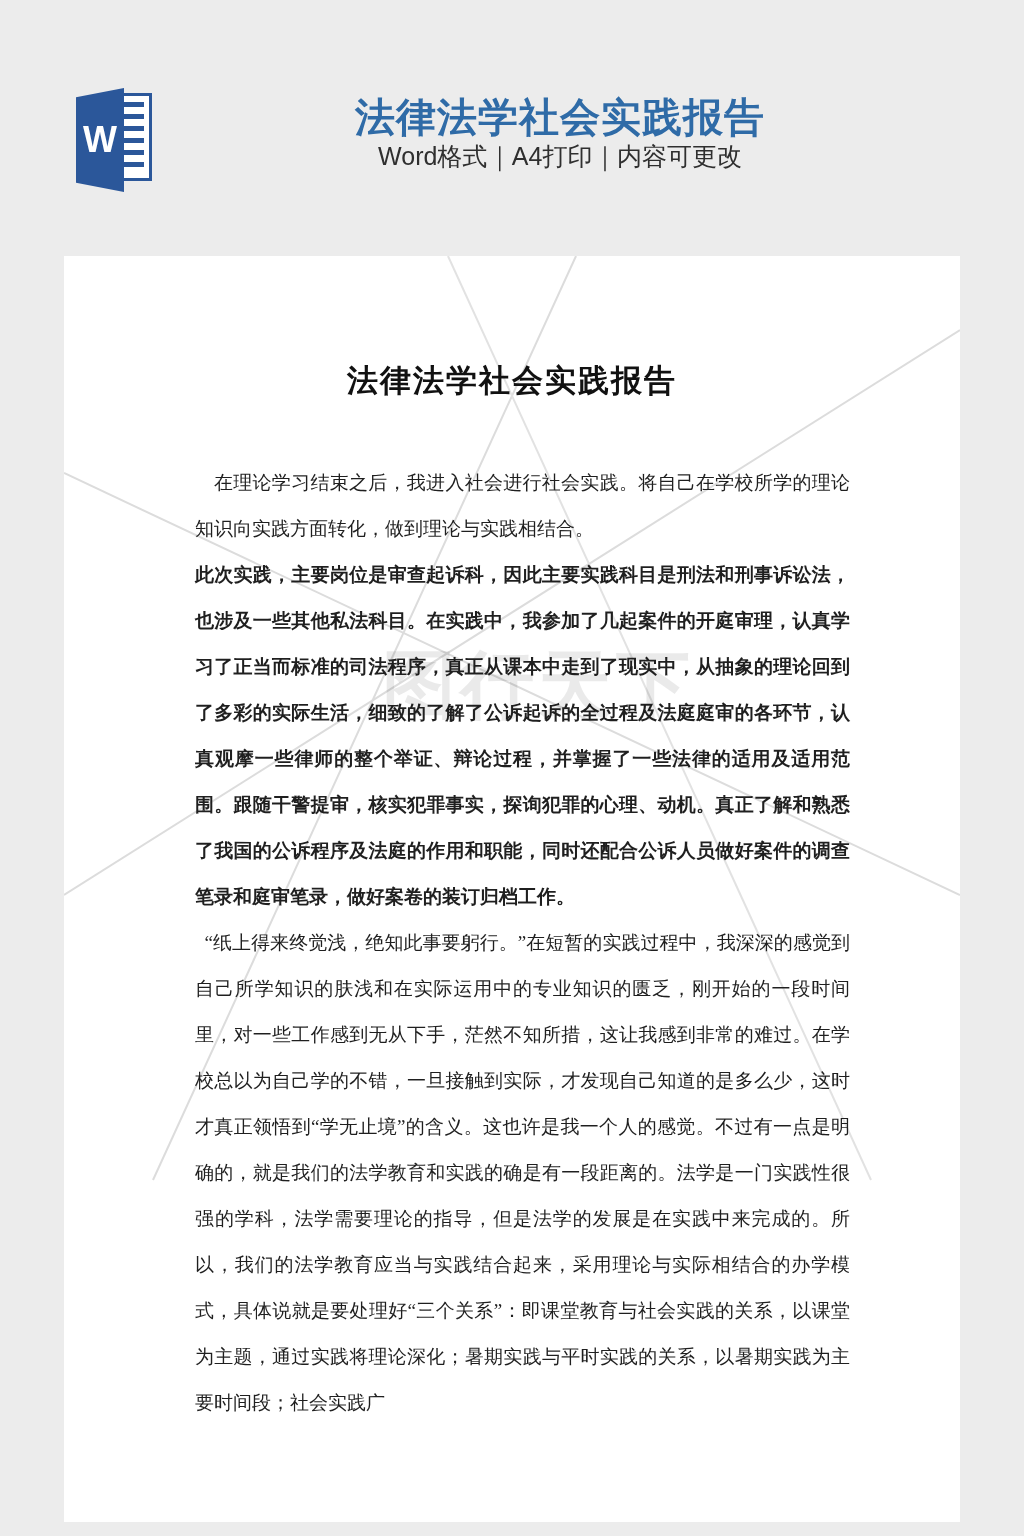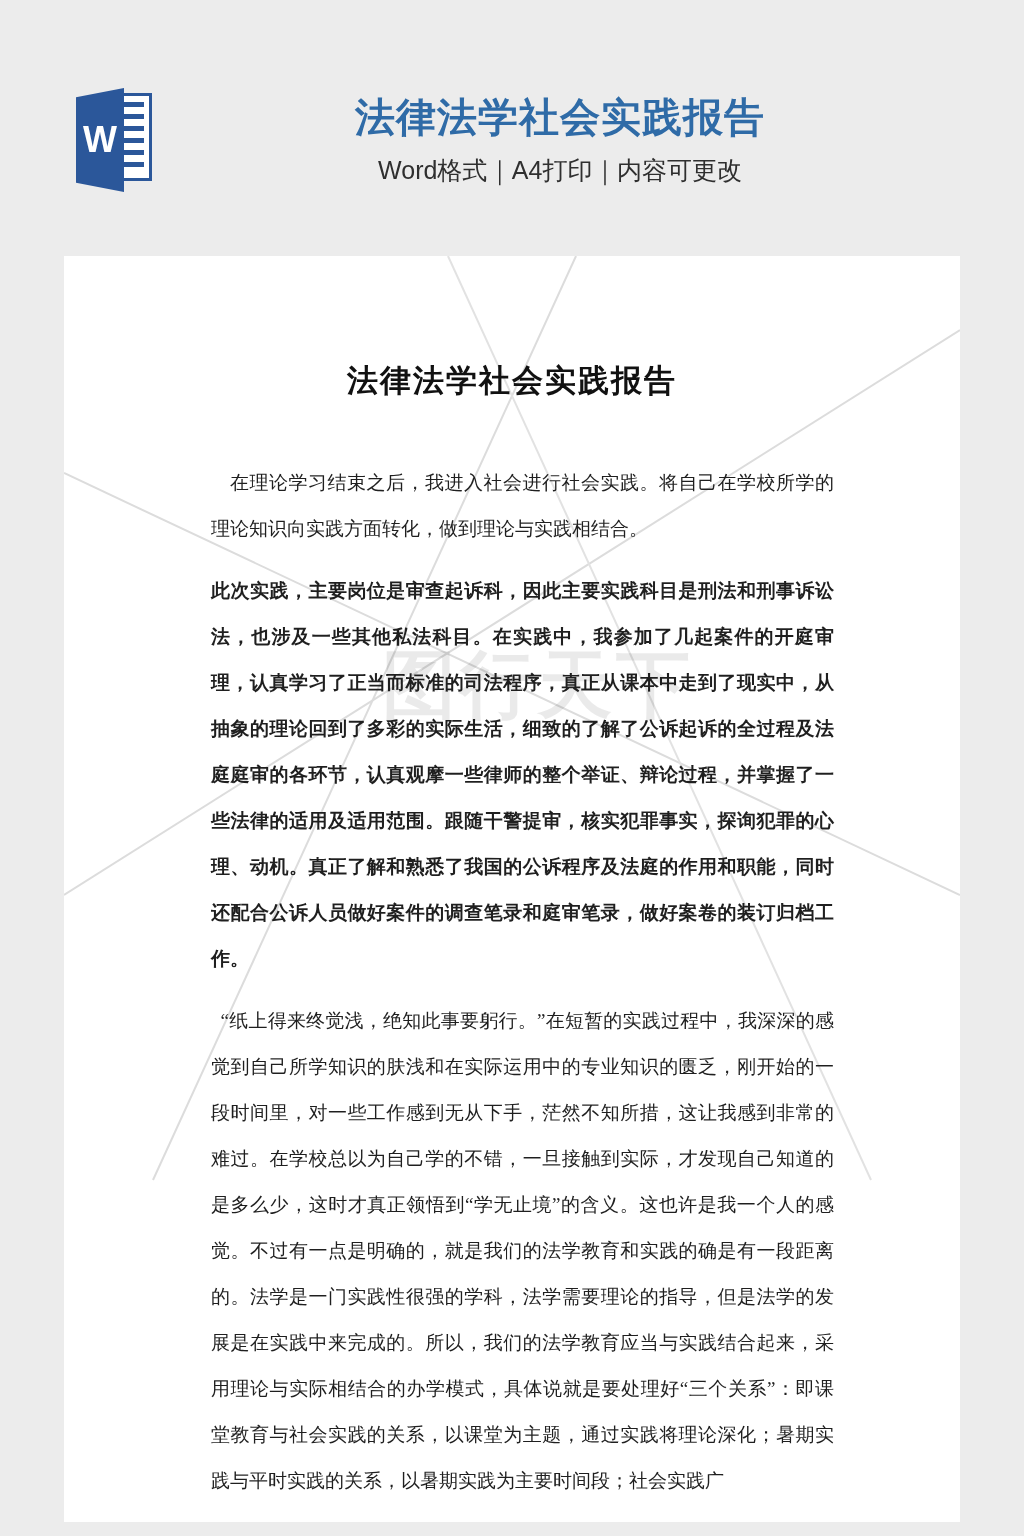--- a/index.html
+++ b/index.html
@@ -32,21 +32,21 @@
   .icon-flap span {
     color: #ffffff; font-weight: 700; font-size: 36px;
     font-family: "Liberation Sans", sans-serif;
   }
   .header-text { position: absolute; left: 96px; right: 0; top: 92px; text-align: center; }
   .template-title {
     font-size: 40px; line-height: 50px; font-weight: 700;
     color: #2f6ba7; letter-spacing: 1px;
   }
   .template-subtitle {
-    margin-top: 14px; font-size: 25px; line-height: 28px;
+    font-size: 25px; line-height: 28px;
     color: #2f2f2f; font-weight: 400;
   }
 
   
   .doc-page {
     position: absolute; left: 64px; top: 256px; width: 896px; height: 1266px;
     background: #ffffff; overflow: hidden;
   }
   .watermark-lines { position: absolute; left: 0; top: 0; z-index: 0; }
   .watermark-text {
@@ -62,21 +62,21 @@
     font-family: "Liberation Serif", serif;
     font-size: 31px; line-height: 46px; font-weight: 700;
     letter-spacing: 2px; color: #111111;
   }
   .doc-body {
     margin: 56px 110px 0 131px;
     font-family: "Liberation Serif", serif;
     font-size: 19px; line-height: 46px;
     color: #1f1f1f; text-align: justify;
   }
-  .doc-paragraph { margin: 16px; }
+  .doc-paragraph { margin: 0; }
 </style>
 </head>
 <body>
 
 <div class="stage">
 
   <header class="site-header">
     <div class="word-icon">
       <div class="icon-doc">
         <div class="icon-doc-lines"></div>

